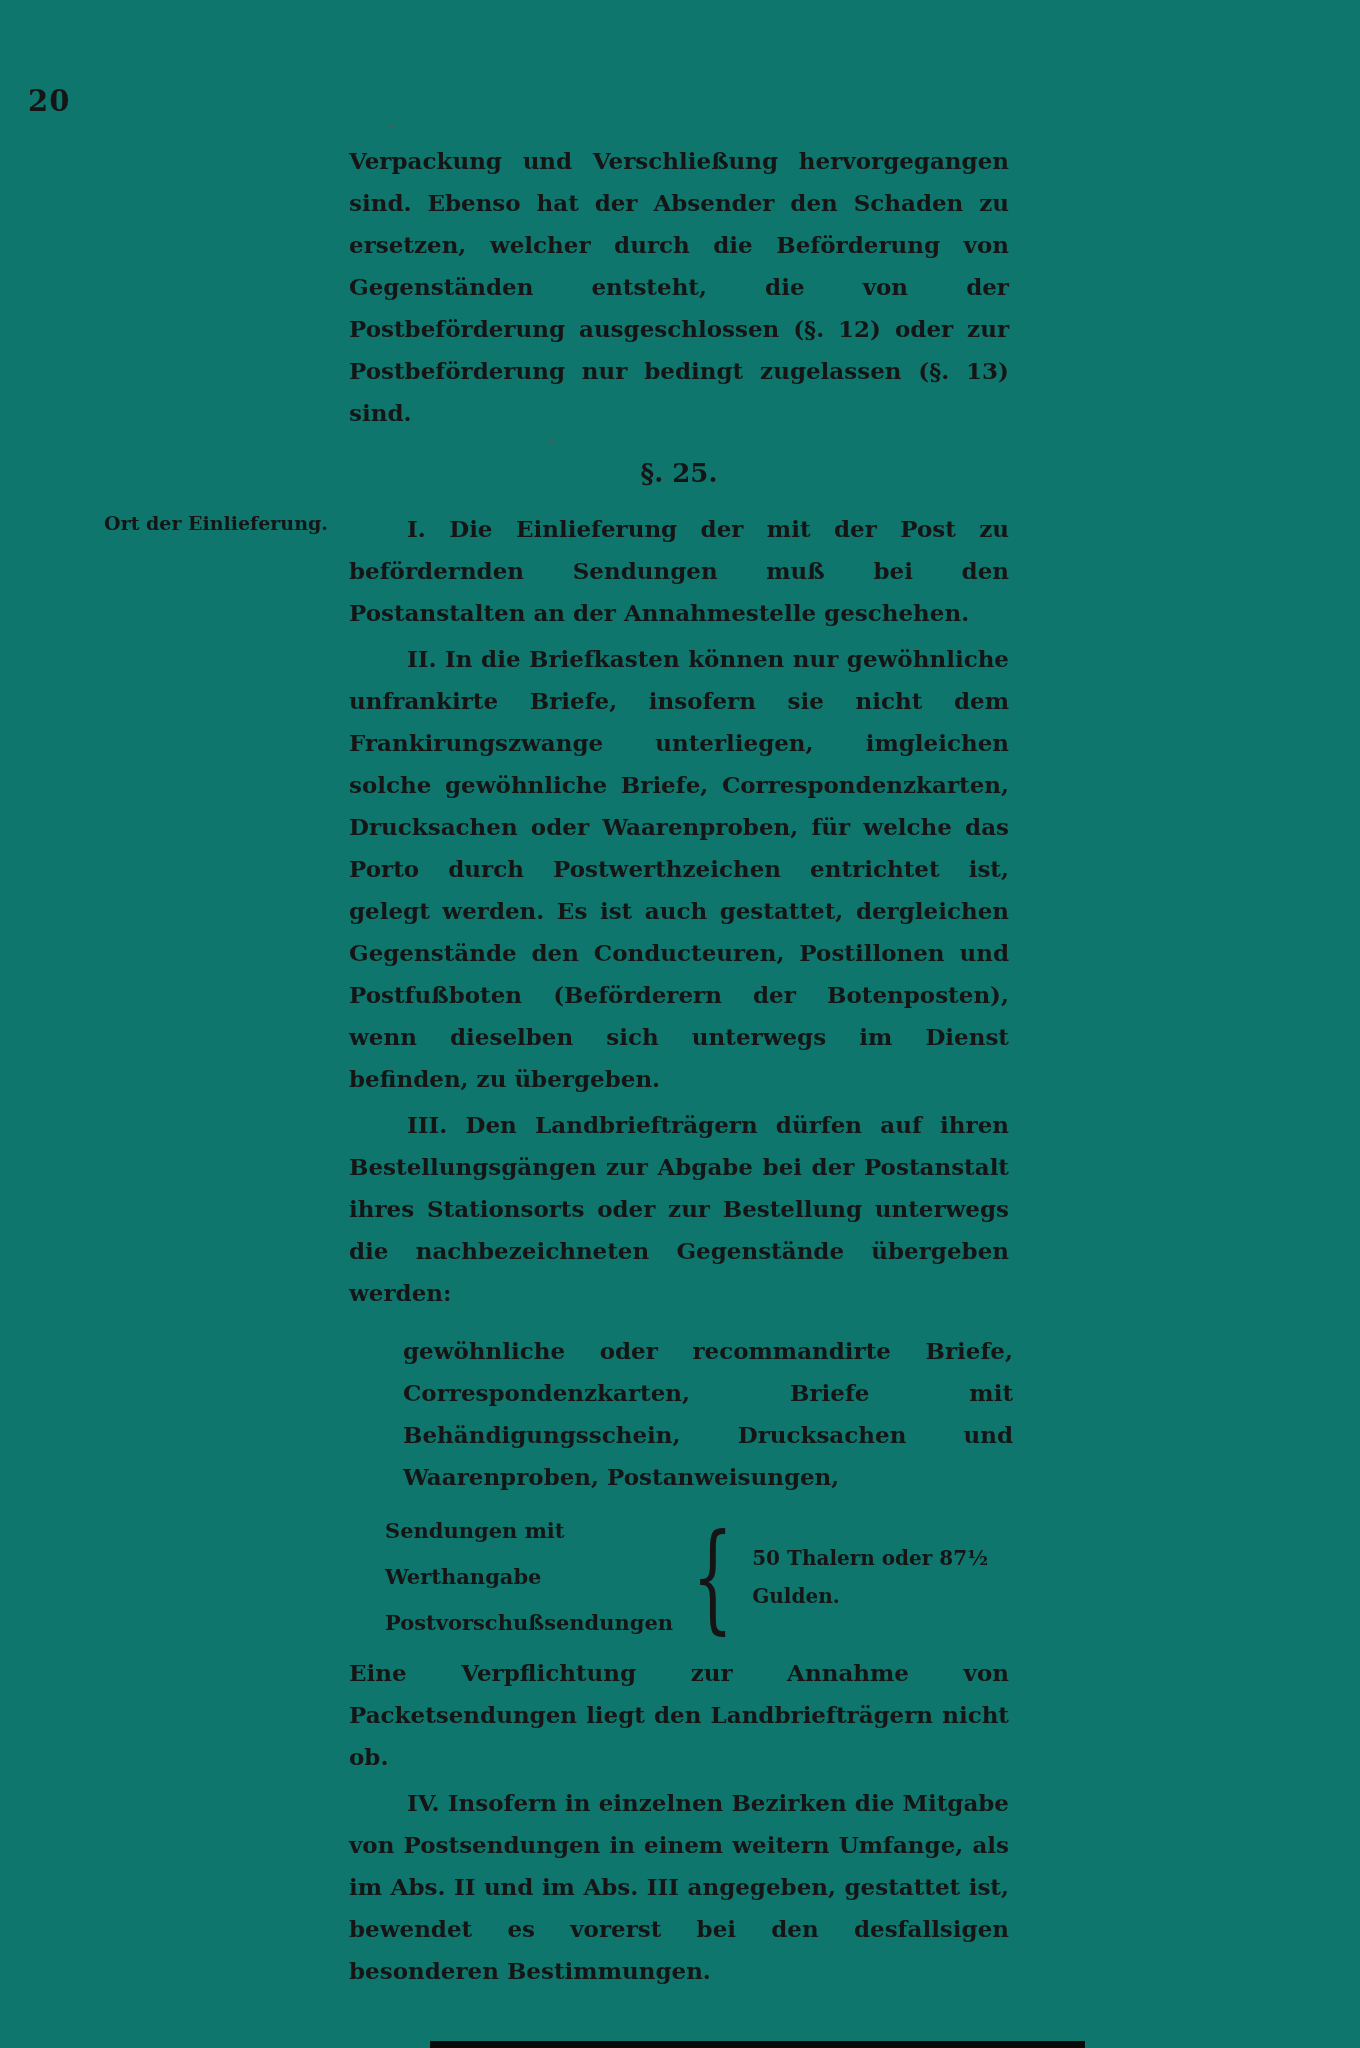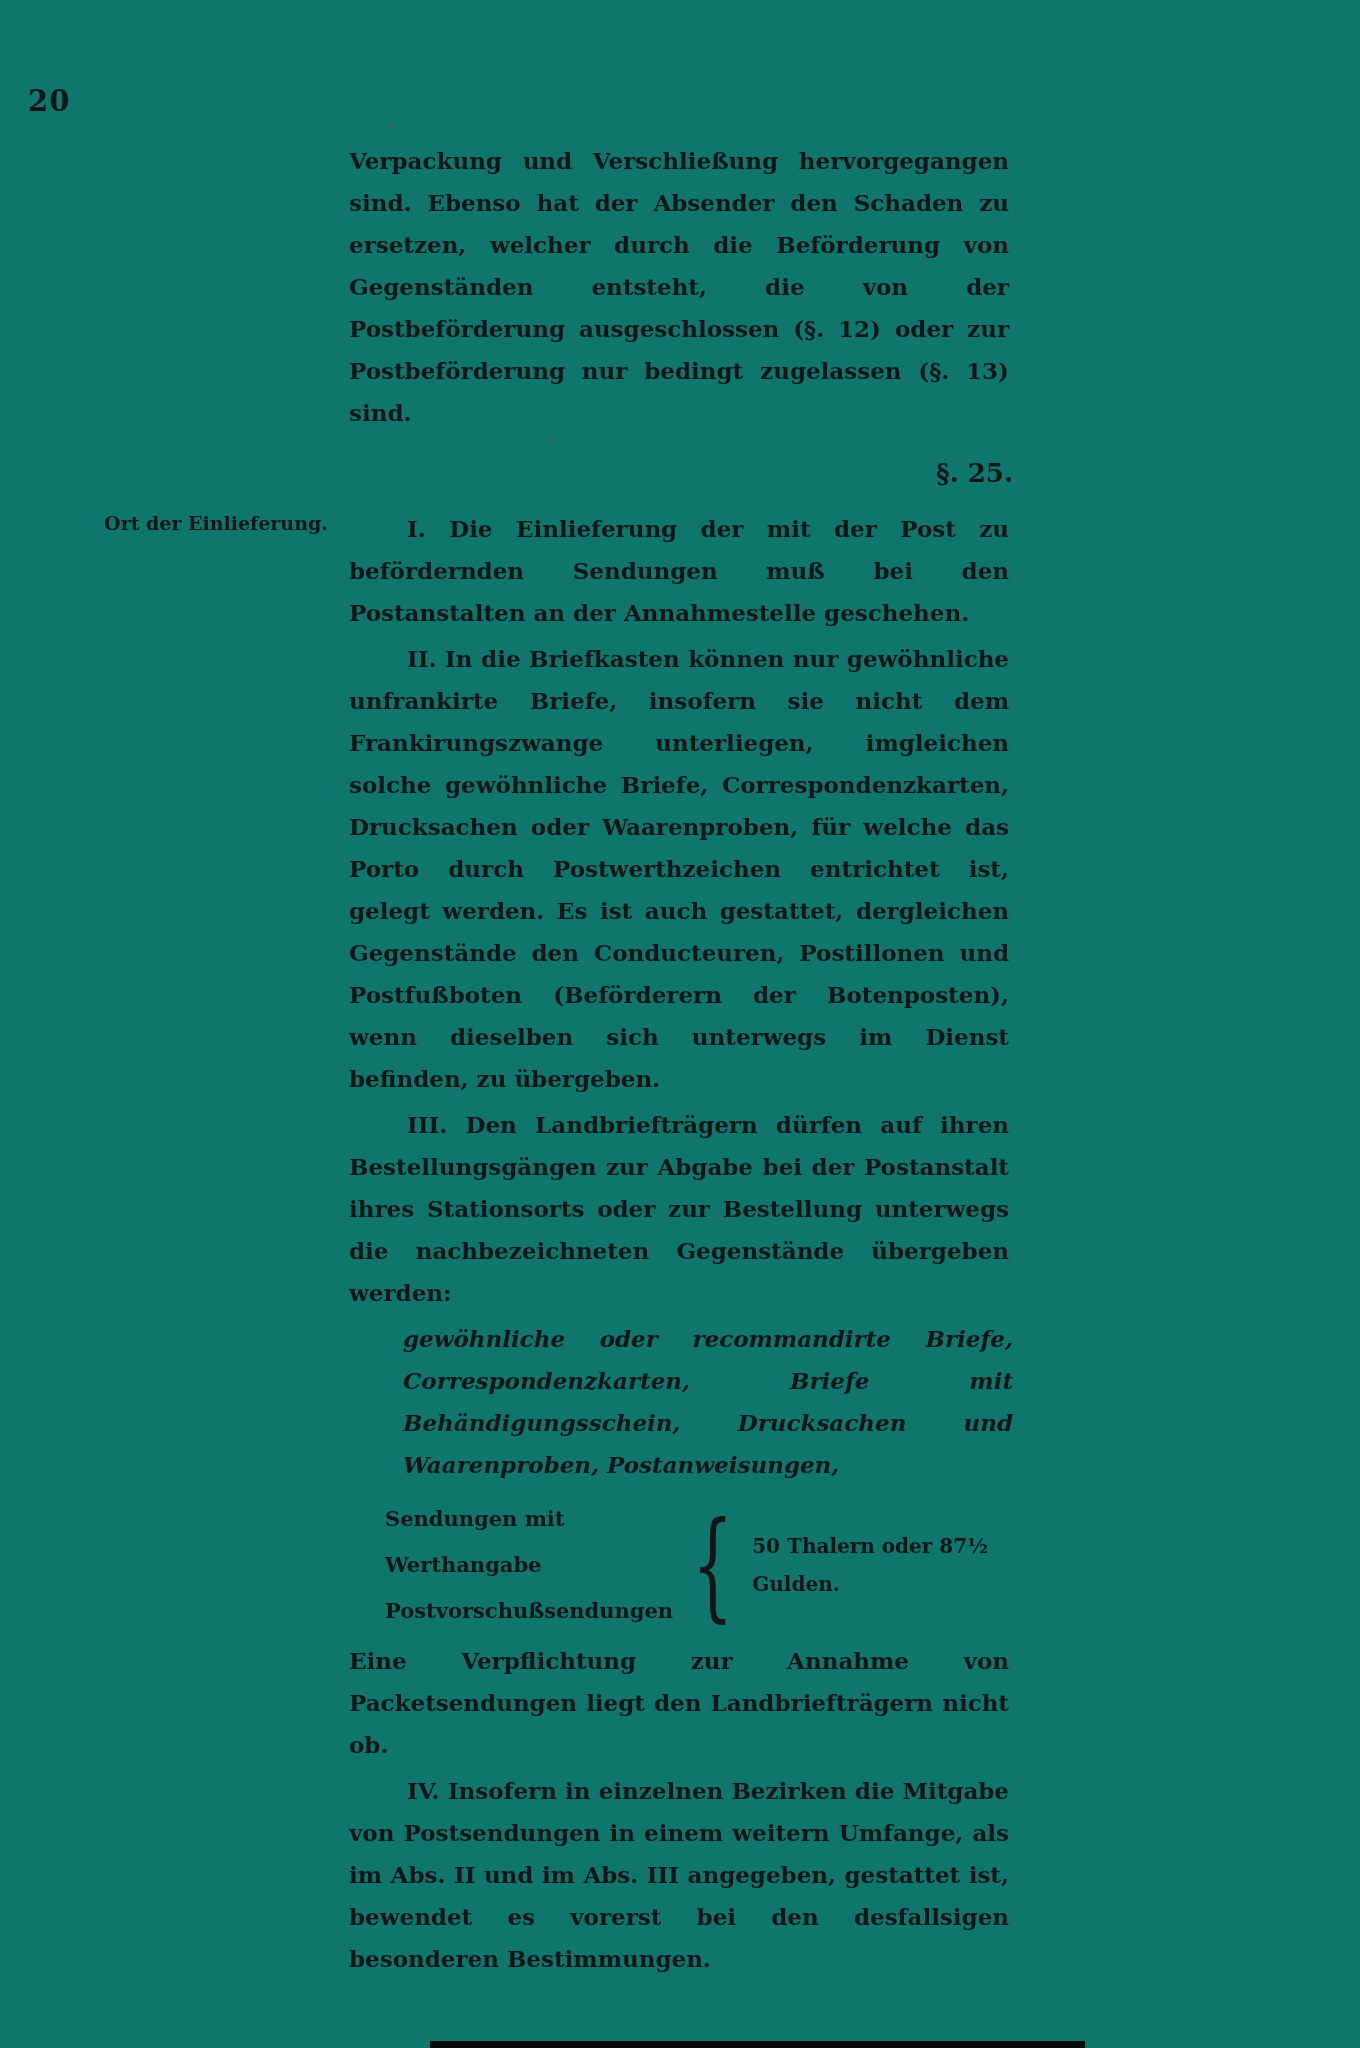--- a/index.html
+++ b/index.html
@@ -30,41 +30,40 @@
     top: 136px;
     width: 668px;
     font-size: 23px;
     font-weight: bold;
     line-height: 42px;
     text-align: justify;
   }
   .para { margin: 4px; }
   .para.indent { text-indent: 58px; }
   .section-heading {
-    text-align: right;
+    text-align: center;
     font-size: 26px;
     margin: 18px 0 14px 0;
     text-indent: 0;
   }
   .rel { position: relative; }
   .margin-note {
     position: absolute;
     left: -248px;
     top: 3px;
     width: 238px;
     font-size: 19px;
     line-height: 24px;
     text-align: center;
     text-indent: 0;
     font-weight: bold;
   }
   .list-item {
-    margin: 4px 0 0 58px;
+    margin: 16px 0 0 58px;
     text-align: justify;
-    font-style: italic;
   }
   .brace-row {
     display: flex;
     align-items: center;
     margin: 10px 0 6px 40px;
     text-align: left;
   }
   .brace-left {
     width: 330px;
     font-size: 21px;

